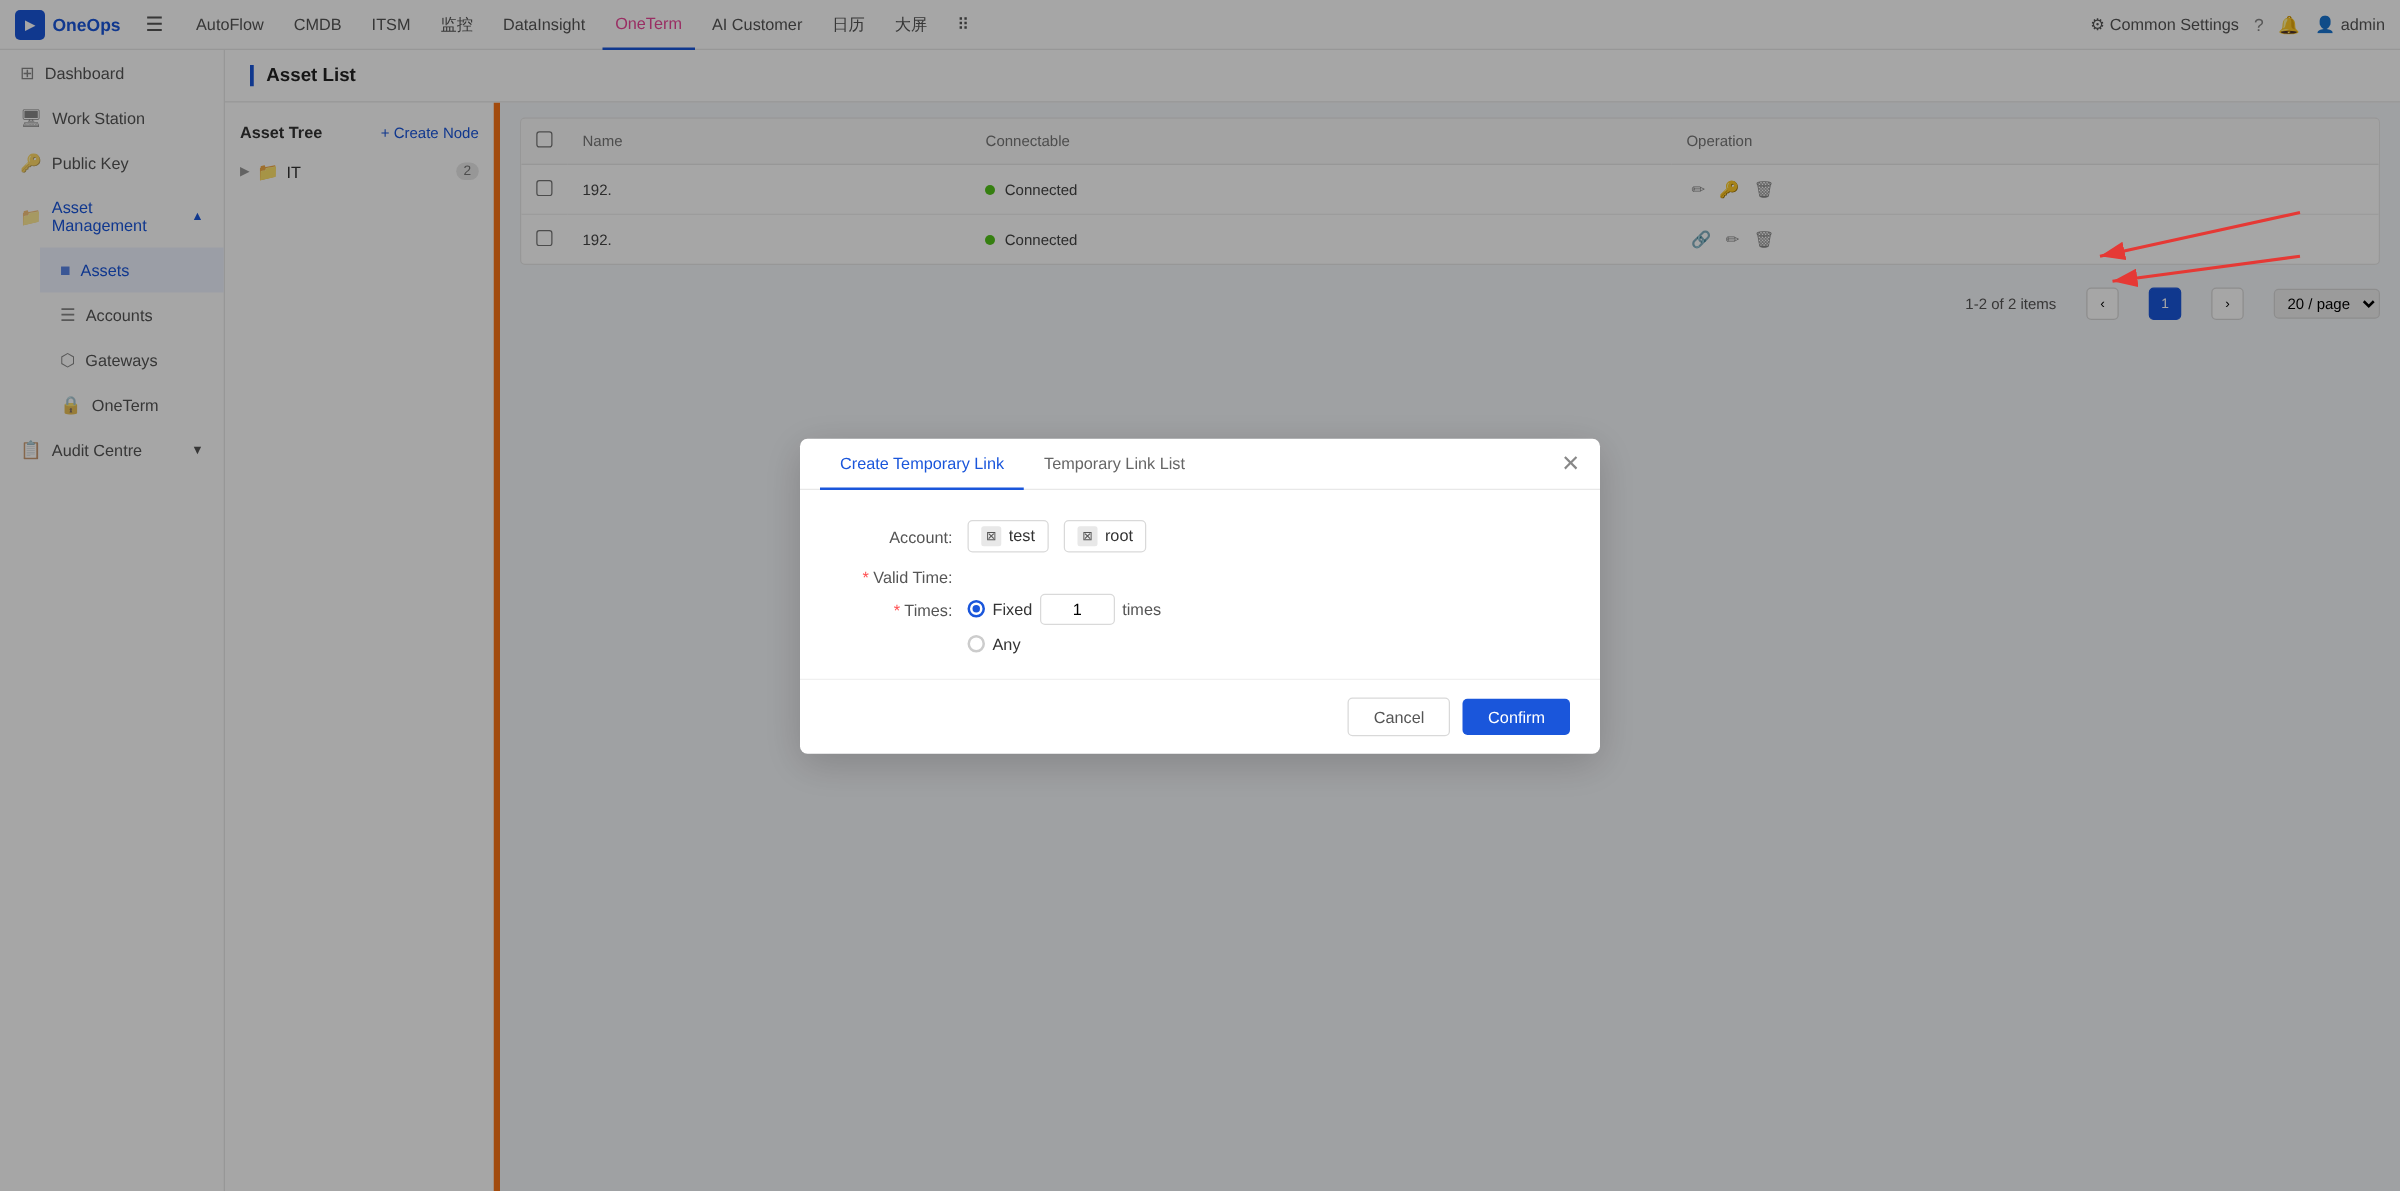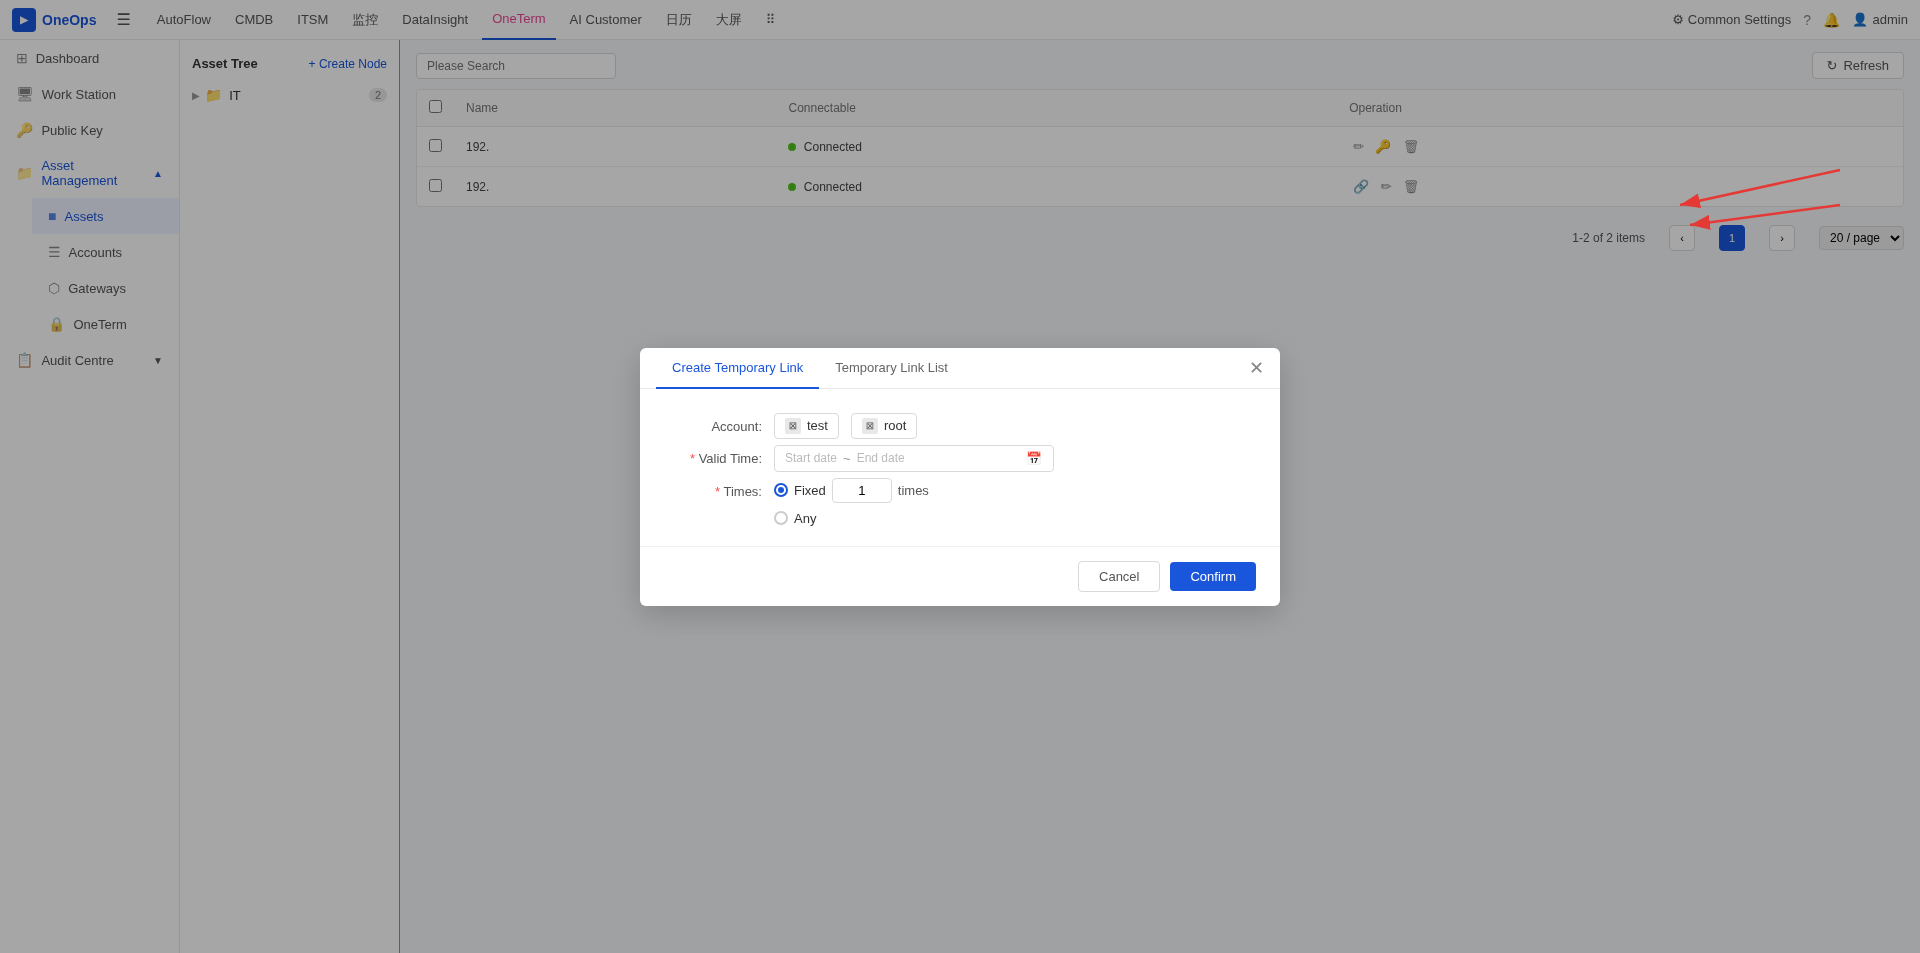--- a/index.html
+++ b/index.html
@@ -35,21 +35,21 @@
     .content { flex: 1; display: flex; flex-direction: column; overflow: hidden; }
 
     
     .page-header { padding: 12px 20px; background: #fff; border-bottom: 1px solid #e8e8e8; }
     .page-title { font-size: 15px; font-weight: 600; color: #222; border-left: 3px solid #1a56db; padding-left: 10px; }
 
     
     .content-body { display: flex; flex: 1; overflow: hidden; }
 
     
-    .asset-tree { width: 220px; background: #fff; border-right: 1px solid #f97316; padding: 10px 0; }
+    .asset-tree { width: 220px; background: #fff; border-right: 5px solid #f97316; padding: 10px 0; }
     .tree-header { display: flex; align-items: center; justify-content: space-between; padding: 6px 12px 10px; }
     .tree-title { font-weight: 600; font-size: 13px; }
     .create-node-btn { display: flex; align-items: center; gap: 4px; color: #1a56db; cursor: pointer; font-size: 12px; }
     .tree-item { display: flex; align-items: center; gap: 6px; padding: 6px 12px; cursor: pointer; }
     .tree-folder { color: #6a9fd8; font-size: 14px; }
     .tree-label { font-size: 13px; }
     .tree-count { margin-left: auto; background: #e8e8e8; border-radius: 8px; padding: 1px 6px; font-size: 11px; color: #777; }
 
     
     .table-area { flex: 1; padding: 12px 16px; background: #f5f7fa; display: flex; flex-direction: column; gap: 10px; overflow: hidden; }
@@ -180,44 +180,39 @@
       </div>
     </div>
     <div class="sidebar-item">
       <span class="sidebar-icon">📋</span>
       <span>Audit Centre</span>
       <span style="margin-left:auto;font-size:10px;">▼</span>
     </div>
   </aside>
 
   <div class="content">
+    <div class="page-header">
+      <div class="page-title">Asset List</div>
+    </div>
     <div class="content-body">
 
       <div class="asset-tree">
         <div class="tree-header">
           <span class="tree-title">Asset Tree</span>
           <span class="create-node-btn">+ Create Node</span>
         </div>
         <div class="tree-item">
           <span style="font-size:10px;color:#999;">▶</span>
           <span class="tree-folder">📁</span>
           <span class="tree-label">IT</span>
           <span class="tree-count">2</span>
         </div>
       </div>
 
       <div class="table-area">
-        <div class="table-toolbar">
-          <input class="search-input" type="text" placeholder="Please Search" style="">
-          <div class="toolbar-spacer"></div>
-          <button class="refresh-btn">
-            <span>↻</span>
-            <span>Refresh</span>
-          </button>
-        </div>
         <div class="table-wrapper">
           <table>
             <thead>
               <tr>
                 <th style="width:36px;"><input type="checkbox" style=""></th>
                 <th>Name</th>
                 <th>Connectable</th>
                 <th>Operation</th>
               </tr>
             </thead>
@@ -285,28 +280,20 @@
           </div>
           <div class="account-tag">
             <div class="account-tag-icon">⊠</div>
             <span>root</span>
           </div>
         </div>
       </div>
 
       <div class="form-row">
         <div class="form-label required">Valid Time:</div>
-        <div class="form-value">
-          <div class="date-range">
-            <span class="date-placeholder">Start date</span>
-            <span class="date-sep">~</span>
-            <span class="date-placeholder">End date</span>
-            <span class="date-cal-icon">📅</span>
-          </div>
-        </div>
       </div>
 
       <div class="form-row">
         <div class="form-label required">Times:</div>
         <div class="form-value">
           <div class="radio-group">
             <div class="radio-item">
               <div class="radio-circle checked"></div>
               <span>Fixed</span>
               <input class="times-input" type="text" value="1" style="">

